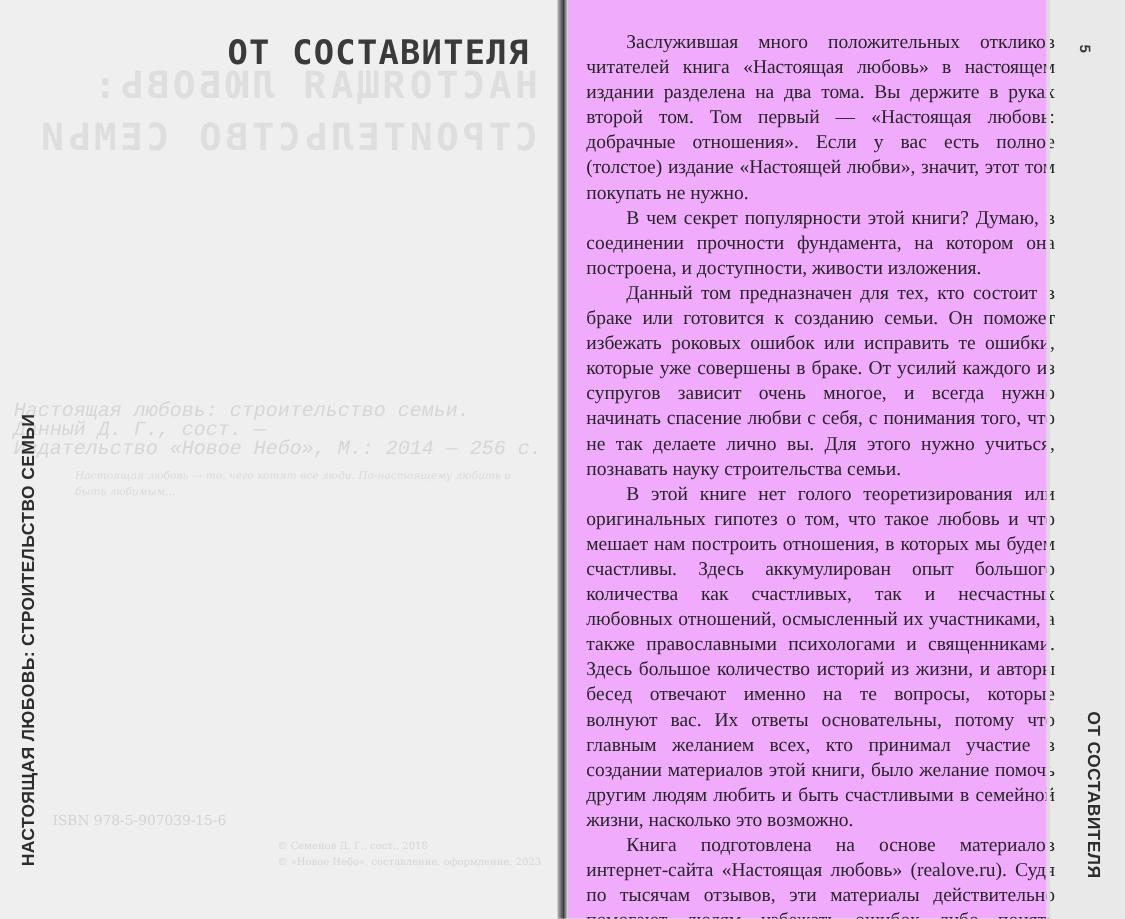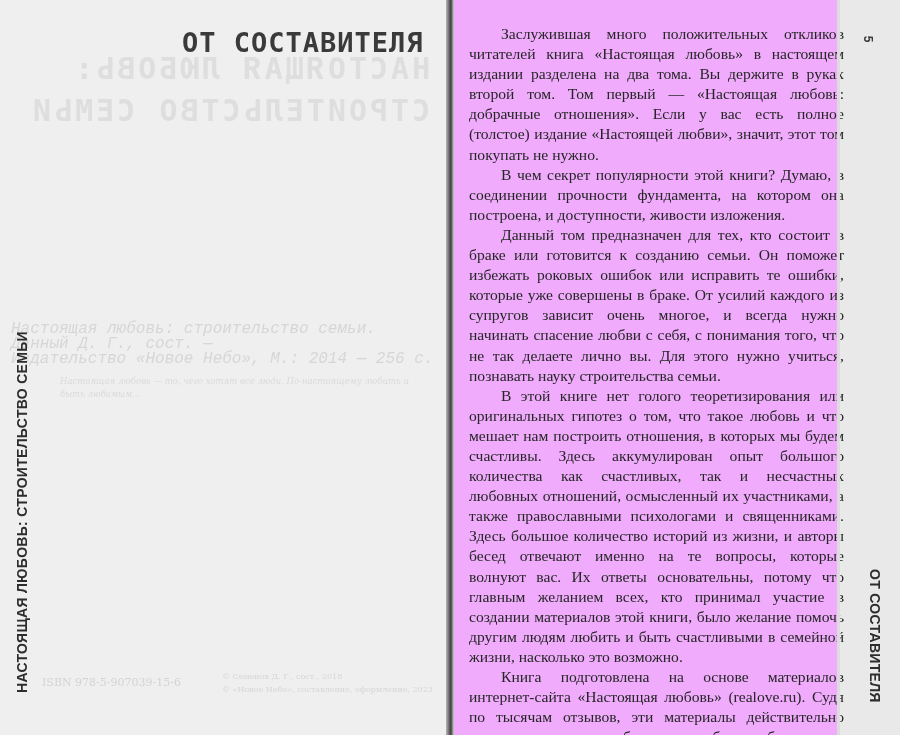--- a/index.html
+++ b/index.html
@@ -27,21 +27,21 @@
     }
     .bleed.imprint {
       left: 11px; top: 322px; font-family: Liberation Mono, monospace; font-style: italic;
       font-size: 16px; line-height: 15px; color: #d6d6d6;
     }
     .bleed.annotation {
       left: 60px; top: 375px; width: 360px; font-family: "DejaVu Serif", serif; font-style: italic;
       font-size: 8.5px; line-height: 13px; color: #dadada; white-space: normal;
     }
     .bleed.isbn {
-      left: 42px; top: 676px; font-size: 11px; color: #d3d3d3;
+      left: 42px; top: 650px; font-size: 11px; color: #d3d3d3;
     }
     .bleed.copyright {
       left: 222px; top: 670px; font-size: 8px; line-height: 13px; color: #d6d6d6;
     }
     .side-left {
       position: absolute; left: 14px; top: 693px; width: 310px;
       transform-origin: 0 0; transform: rotate(-90deg);
       font-family: "Liberation Sans", sans-serif; font-weight: bold; font-size: 14px;
       color: #2d2d2d; letter-spacing: 0.3px; white-space: nowrap;
     }

